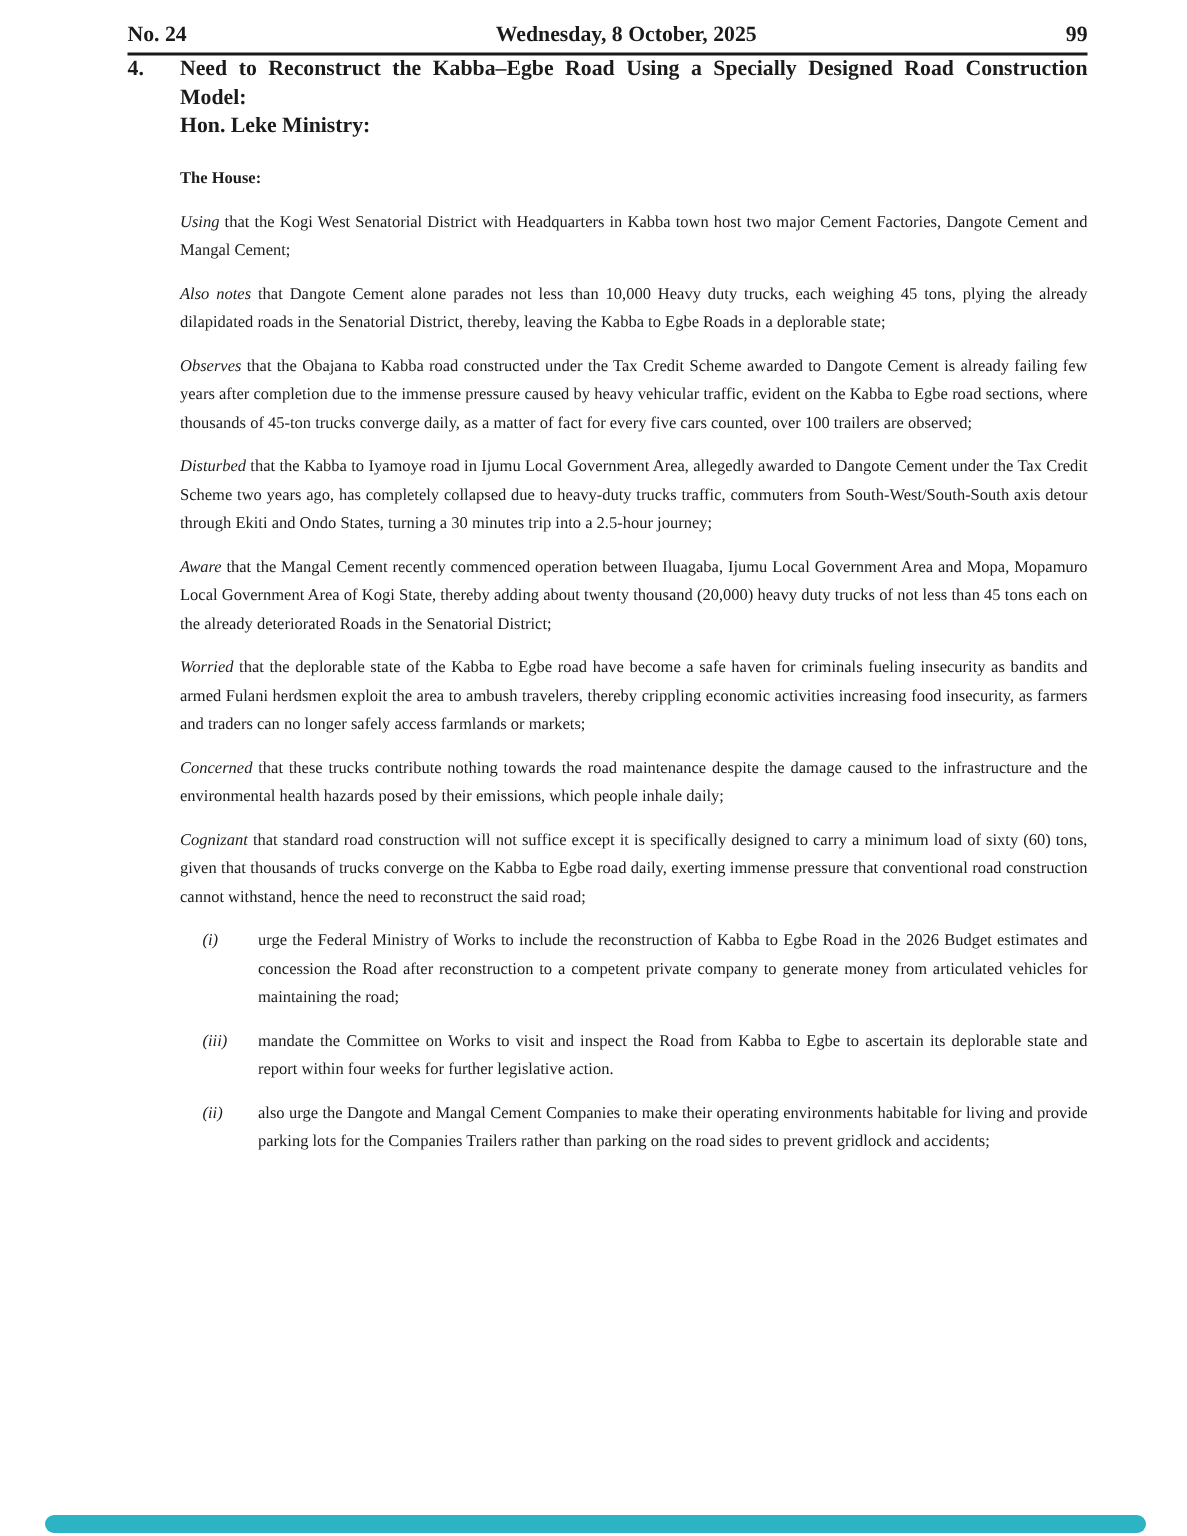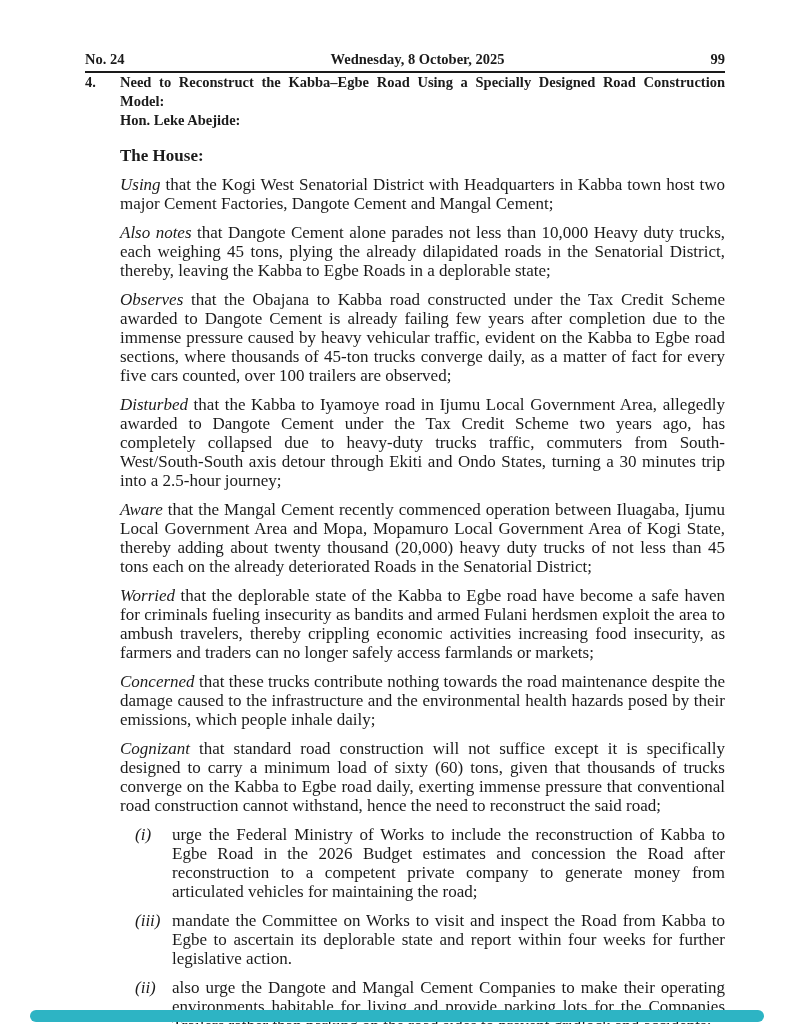--- a/index.html
+++ b/index.html
@@ -8,21 +8,20 @@
     background: #ffffff;
     font-family: "Liberation Serif", serif;
     color: #1b1b1b;
     position: relative;
     overflow: hidden;
   }
   .page {
     position: absolute; inset: 0;
     padding: 15px 66px 0 85px;
     box-sizing: border-box;
-    margin-top: 36px;
   }
   .header {
     display: flex;
     justify-content: space-between;
     align-items: flex-end;
     font-weight: bold;
     font-size: 14.5px;
     border-bottom: 2.5px solid #1a1a1a;
     padding-bottom: 3px;
   }
@@ -38,21 +37,21 @@
     display: flex;
     font-weight: bold;
     font-size: 14.5px;
     line-height: 19px;
   }
   .motion-num { width: 35px; flex: none; }
   .head-text { flex: 1; }
   .motion-heading { text-align: justify; }
   .motion-body {
     margin-left: 35px;
-    font-size: 17px;
+    font-size: 11px;
     line-height: 19px;
   }
   p.house {
     font-weight: bold;
     margin: 16px 0 0 0;
   }
   .para {
     margin: 10px 0 0 0;
     text-align: justify;
   }
@@ -90,21 +89,21 @@
     <span class="center">Wednesday, 8 October, 2025</span>
     <span>99</span>
   </div>
 
 
   <div class="motion">
     <div class="motion-head">
       <span class="motion-num">4.</span>
       <div class="head-text">
         <div class="motion-heading">Need to Reconstruct the Kabba–Egbe Road Using a Specially Designed Road Construction Model:</div>
-        <div class="motion-sponsor">Hon. Leke Abejide:</div>
+        <div class="motion-sponsor">Hon. Leke Ministry:</div>
       </div>
     </div>
 
     <div class="motion-body">
       <p class="house">The House:</p>
 
       <div>
           <p class="para"><span class="lead">Using</span> that the Kogi West Senatorial District with Headquarters in Kabba town host two major Cement Factories, Dangote Cement and Mangal Cement;</p>
           <p class="para"><span class="lead">Also notes</span> that Dangote Cement alone parades not less than 10,000 Heavy duty trucks, each weighing 45 tons, plying the already dilapidated roads in the Senatorial District, thereby, leaving the Kabba to Egbe Roads in a deplorable state;</p>
           <p class="para"><span class="lead">Observes</span> that the Obajana to Kabba road constructed under the Tax Credit Scheme awarded to Dangote Cement is already failing few years after completion due to the immense pressure caused by heavy vehicular traffic, evident on the Kabba to Egbe road sections, where thousands of 45-ton trucks converge daily, as a matter of fact for every five cars counted, over 100 trailers are observed;</p>

